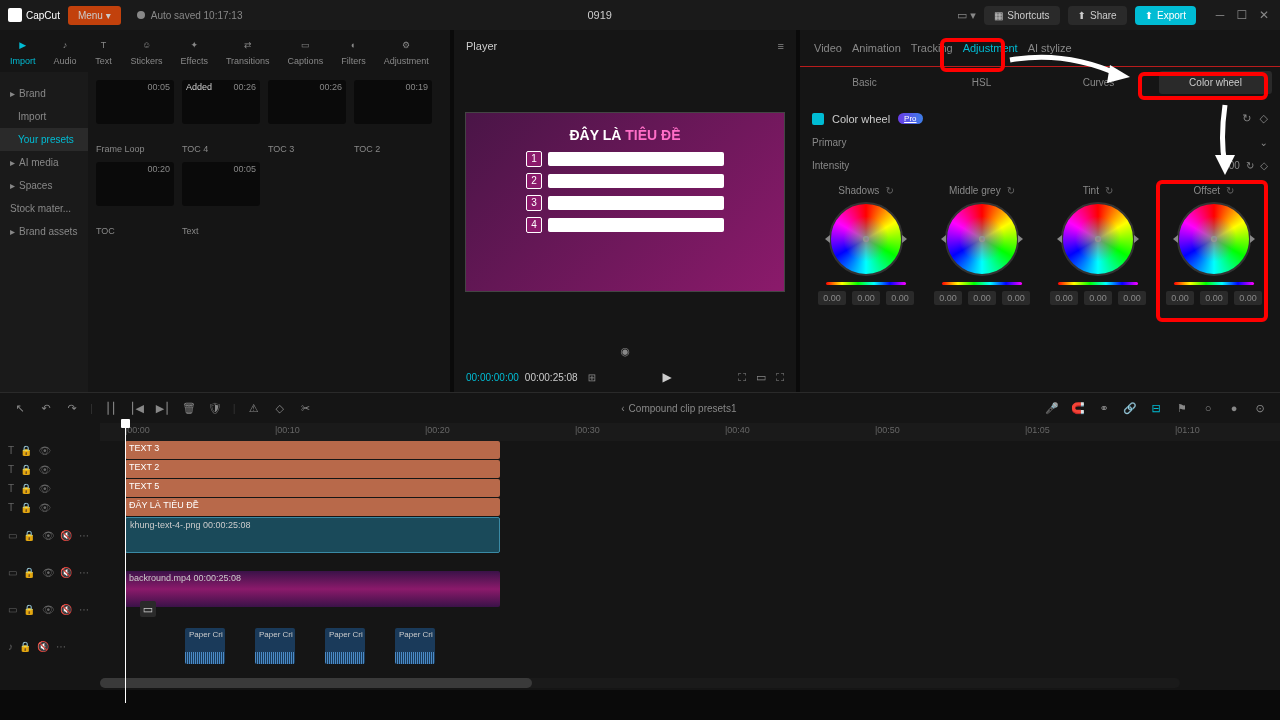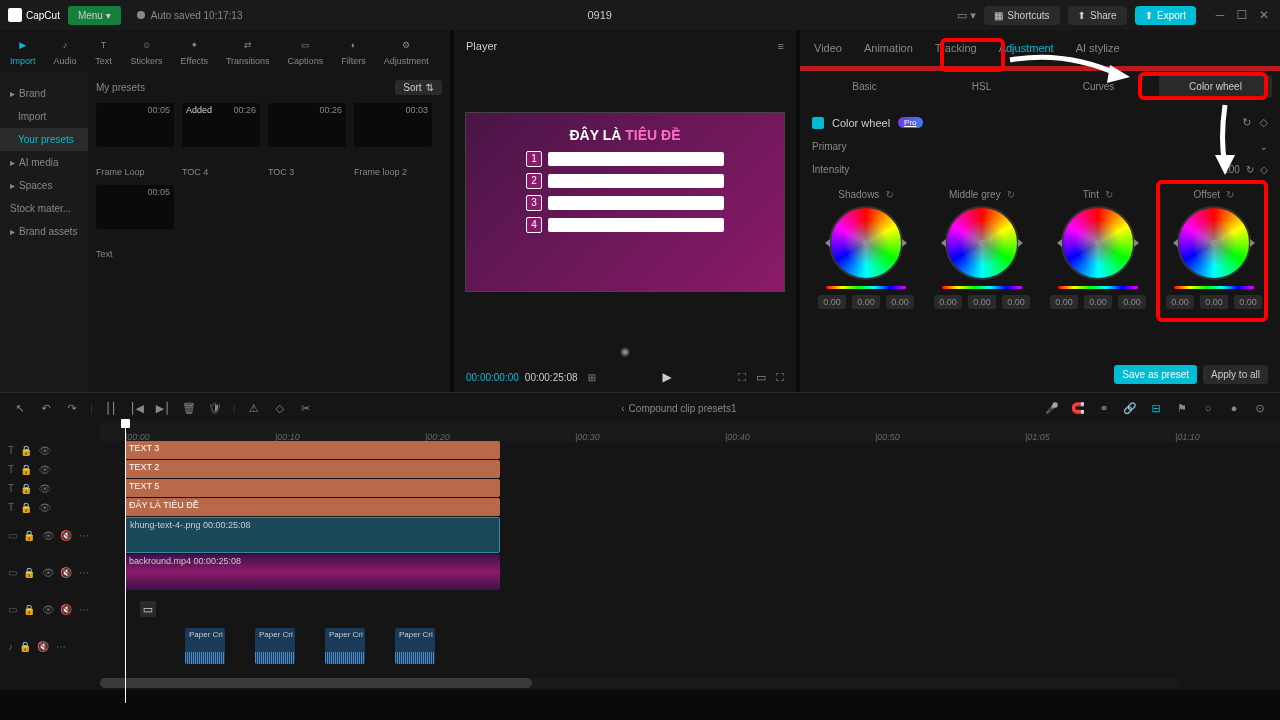--- a/index.html
+++ b/index.html
@@ -1,21 +1,21 @@
 <!DOCTYPE html>
 <html><head>
 <meta charset="utf-8">
 <style>
 *{margin:0;padding:0;box-sizing:border-box;font-family:-apple-system,BlinkMacSystemFont,'Segoe UI',Arial,sans-serif;}
 body{background:#0a0a0a;color:#ccc;font-size:11px;width:1280px;height:720px;overflow:hidden;position:relative;}
 .titlebar{height:30px;background:#1a1a1a;display:flex;align-items:center;padding:0 8px;justify-content:space-between;}
 .titlebar-left{display:flex;align-items:center;gap:8px;}
 .logo{display:flex;align-items:center;gap:4px;font-size:10px;color:#fff;}
 .logo-icon{width:14px;height:14px;background:#fff;border-radius:2px;}
-.menu-btn{background:#15803d;padding:4px 10px;border-radius:3px;font-size:10px;cursor:pointer;}
+.menu-btn{background:#c2410c;padding:4px 10px;border-radius:3px;font-size:10px;cursor:pointer;}
 .save-indicator{display:flex;align-items:center;gap:6px;color:#888;font-size:10px;margin-left:8px;}
 .save-dot{width:8px;height:8px;border-radius:50%;background:#888;}
 .titlebar-center{font-size:11px;color:#ccc;}
 .titlebar-right{display:flex;align-items:center;gap:8px;}
 .tb-btn{display:flex;align-items:center;gap:4px;padding:4px 10px;border-radius:4px;cursor:pointer;font-size:10px;background:#2a2a2a;}
 .tb-btn.export{background:#00bcd4;color:#fff;}
 .win-controls{display:flex;gap:6px;margin-left:8px;}
 .win-btn{width:16px;height:16px;display:flex;align-items:center;justify-content:center;cursor:pointer;color:#888;font-size:12px;}
 .main-area{display:flex;height:362px;}
 .media-panel{width:450px;background:#151515;display:flex;}
@@ -51,21 +51,21 @@
 .preview-num{width:16px;height:16px;background:#8b1a6b;border:1px solid #fff;display:flex;align-items:center;justify-content:center;font-size:10px;color:#fff;border-radius:2px;}
 .preview-bar{flex:1;height:14px;background:#fff;border-radius:2px;}
 .player-indicator{text-align:center;padding:4px;}
 .player-controls{padding:8px 12px;display:flex;align-items:center;justify-content:space-between;}
 .time-display{display:flex;gap:6px;font-size:10px;}
 .time-display span:first-child{color:#00bcd4;}
 .pc-center{color:#ccc;cursor:pointer;font-size:12px;}
 .pc-right{display:flex;gap:10px;color:#888;}
 .pc-right span{cursor:pointer;}
 .inspector-panel{width:480px;background:#151515;display:flex;flex-direction:column;}
-.inspector-tabs{display:flex;padding:8px 12px;gap:18px;border-bottom:5px solid #b91c1c;}
+.inspector-tabs{display:flex;padding:8px 12px;gap:6px;border-bottom:1px solid #b91c1c;}
 .insp-tab{font-size:11px;color:#888;cursor:pointer;padding:4px 2px;}
 .insp-tab.active{color:#00bcd4;}
 .insp-subtabs{display:flex;padding:4px 8px;gap:4px;}
 .subtab{flex:1;text-align:center;padding:6px;font-size:10px;color:#888;border-radius:3px;cursor:pointer;}
 .subtab.active{background:#2a2a2a;color:#ccc;}
 .color-section{padding:8px 12px;}
 .cw-header{display:flex;align-items:center;gap:8px;padding:6px 0;}
 .cw-check{width:12px;height:12px;background:#00bcd4;border-radius:2px;}
 .cw-label{font-size:11px;color:#ccc;}
 .pro-badge{background:linear-gradient(90deg,#6a3de8,#3d7ee8);color:#fff;font-size:8px;padding:1px 6px;border-radius:6px;text-decoration:underline;}
@@ -88,33 +88,33 @@
 .wheel-val{background:#2a2a2a;padding:2px 4px;font-size:9px;color:#888;border-radius:2px;width:28px;text-align:center;}
 .inspector-footer{margin-top:auto;padding:8px 12px;display:flex;justify-content:flex-end;gap:6px;}
 .save-preset-btn{background:#00bcd4;color:#fff;padding:4px 8px;font-size:10px;border-radius:3px;cursor:pointer;}
 .apply-all-btn{background:#2a2a2a;color:#ccc;padding:4px 8px;font-size:10px;border-radius:3px;cursor:pointer;}
 .timeline{height:298px;background:#151515;border-top:1px solid #2a2a2a;display:flex;flex-direction:column;}
 .tl-toolbar{height:30px;display:flex;align-items:center;padding:0 12px;gap:10px;color:#888;justify-content:space-between;}
 .tl-left,.tl-right{display:flex;gap:10px;align-items:center;}
 .tl-center{font-size:10px;color:#888;display:flex;align-items:center;gap:4px;}
 .tl-tool{cursor:pointer;width:16px;height:16px;display:flex;align-items:center;justify-content:center;}
 .tl-ruler{height:18px;background:#1a1a1a;position:relative;margin-left:100px;}
-.ruler-mark{position:absolute;font-size:9px;color:#666;top:9px;font-style:italic;}
+.ruler-mark{position:absolute;font-size:9px;color:#666;top:2px;}
 .playhead{position:absolute;left:125px;top:0;width:1px;height:280px;background:#fff;z-index:10;}
 .playhead::before{content:'';position:absolute;top:-4px;left:-4px;width:9px;height:9px;background:#fff;border-radius:1px;}
 .tl-tracks{flex:1;overflow:hidden;position:relative;}
 .track{height:18px;display:flex;align-items:center;margin-bottom:1px;}
 .track.tall{height:36px;}
 .track-head{width:100px;display:flex;align-items:center;gap:6px;padding:0 8px;color:#666;font-size:10px;}
 .track-head span{cursor:pointer;}
 .track-content{flex:1;position:relative;height:100%;}
 .clip{position:absolute;height:100%;border-radius:2px;font-size:9px;padding:2px 4px;overflow:hidden;white-space:nowrap;}
 .clip.text{background:#b8694a;color:#fff;}
 .clip.image{background:#1a4a5a;border:1px solid #3a8aa5;color:#ccc;}
-.clip.video{background:linear-gradient(180deg,#3a1248 0%,#8b1a6b 50%,#3a1248 100%);color:#ccc;}
+.clip.video{background:linear-gradient(180deg,#3a1248 0%,#8b1a6b 50%,#3a1248 100%);color:#ccc;margin-top:17px;}
 .clip.audio{background:#1a3a5a;color:#ccc;}
 .audio-wave{position:absolute;bottom:0;left:0;right:0;height:12px;background:repeating-linear-gradient(90deg,#4a8ac5 0,#4a8ac5 1px,transparent 1px,transparent 2px);}
 .highlight-red{position:absolute;border:4px solid #ff0000;border-radius:6px;pointer-events:none;z-index:100;}
 .hl-adjustment{top:38px;left:940px;width:65px;height:34px;}
 .hl-colorwheel{top:72px;left:1138px;width:130px;height:28px;}
 .hl-offset{top:180px;left:1156px;width:112px;height:142px;}
 .arrow{position:absolute;z-index:99;pointer-events:none;}
 .scrollbar-h{height:10px;background:#1a1a1a;margin:2px 100px 2px 100px;border-radius:5px;position:relative;}
 .scrollbar-thumb{position:absolute;left:0;width:40%;height:100%;background:#3a3a3a;border-radius:5px;}
 </style>
@@ -210,27 +210,20 @@
               </div>
             <div class="side-item">▸ <span>AI media</span></div>
             <div class="side-item">▸ <span>Spaces</span></div>
             <div class="side-item">
                 <span>Stock mater...</span>
               </div>
             <div class="side-item">▸ <span>Brand assets</span></div>
           </div>
         </div>
         <div class="media-content">
-          <div class="media-header">
-            <div class="media-title">My presets</div>
-            <div class="sort-btn">
-                <span>Sort</span> 
-                <span>⇅</span>
-              </div>
-          </div>
           <div class="preset-grid" id="preset-grid">
               <div class="preset-item">
                 <div class="preset-thumb">
                   <div class="preset-time">00:05</div>
                 </div>
                 <div class="preset-name">Frame Loop</div>
               </div>
               <div class="preset-item">
                 <div class="preset-thumb">
                   <div class="preset-time">00:26</div>
@@ -239,23 +232,29 @@
                 <div class="preset-name">TOC 4</div>
               </div>
               <div class="preset-item">
                 <div class="preset-thumb">
                   <div class="preset-time">00:26</div>
                 </div>
                 <div class="preset-name">TOC 3</div>
               </div>
               <div class="preset-item">
                 <div class="preset-thumb">
-                  <div class="preset-time">00:03</div>
+                  <div class="preset-time">00:19</div>
                 </div>
-                <div class="preset-name">Frame loop 2</div>
+                <div class="preset-name">TOC 2</div>
+              </div>
+              <div class="preset-item">
+                <div class="preset-thumb">
+                  <div class="preset-time">00:20</div>
+                </div>
+                <div class="preset-name">TOC</div>
               </div>
               <div class="preset-item">
                 <div class="preset-thumb">
                   <div class="preset-time">00:05</div>
                 </div>
                 <div class="preset-name">Text</div>
               </div>
             </div>
         </div>
       </div>
@@ -413,24 +412,20 @@
               </div>
             </div>
             <div class="wheel-slider"></div>
             <div class="wheel-values">
               <div class="wheel-val">0.00</div>
               <div class="wheel-val">0.00</div>
               <div class="wheel-val">0.00</div>
             </div>
           </div>
         </div>
-    </div>
-    <div class="inspector-footer">
-      <div class="save-preset-btn">Save as preset</div>
-      <div class="apply-all-btn">Apply to all</div>
     </div>
   </div>
 </div>
 
 <div class="timeline">
   <div class="tl-toolbar">
     <div class="tl-left">
       <span class="tl-tool">↖</span>
       <span class="tl-tool">↶</span>
       <span class="tl-tool">↷</span>

